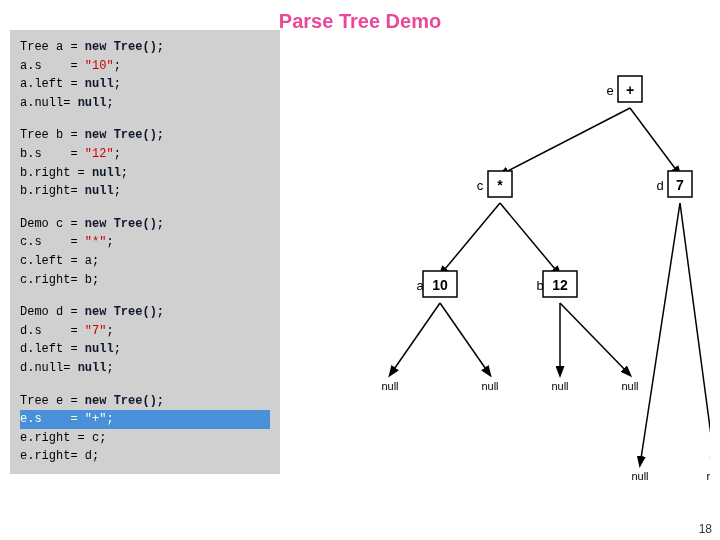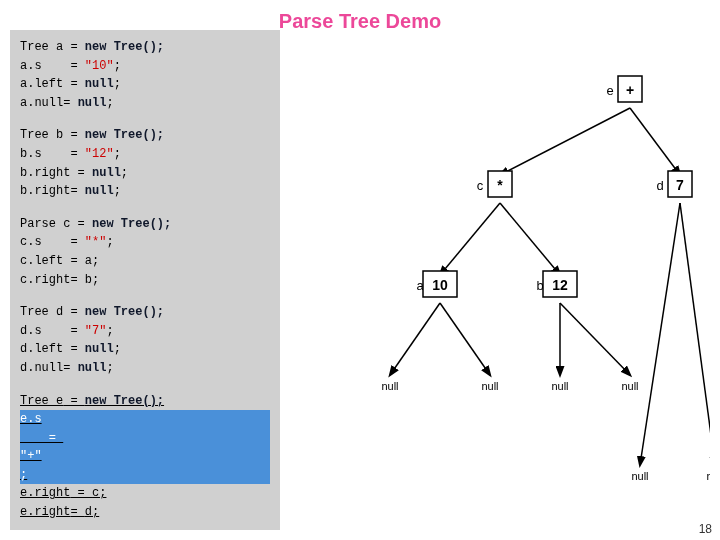--- a/index.html
+++ b/index.html
@@ -30,38 +30,37 @@
       width: 270px;
       background: #d0d0d0;
       padding: 8px 10px;
       font-size: 12px;
       line-height: 1.55;
     }
 
     .code-block {
       margin-bottom: 14px;
     }
-    .code-block:last-child { margin-bottom: 0; text-decoration: underline; }
+    .code-block:last-child { margin-bottom: 0; }
 
     .code-line {
       display: flex;
       white-space: pre;
     }
 
     .kw { color: #0f172a; font-weight: bold; }
     .str { color: #cc0000; }
     .plain { color: #000; }
 
     
     .highlight-row {
       background: #4a90d9;
       color: #fff;
       display: flex;
       white-space: pre;
-      flex-direction: column;
     }
 
     
     #tree-panel {
       position: absolute;
       top: 30px;
       left: 290px;
       width: 420px;
       height: 490px;
     }
@@ -98,27 +97,27 @@
       <div class="code-line"><span class="plain">a.left</span><span class="plain"> = </span><span class="kw">null</span><span class="plain">;</span></div>
       <div class="code-line"><span class="plain">a.null</span><span class="plain">= </span><span class="kw">null</span><span class="plain">;</span></div>
     </div>
     <div class="code-block">
       <div class="code-line"><span class="plain">Tree b</span><span class="plain"> = </span><span class="kw">new Tree();</span></div>
       <div class="code-line"><span class="plain">b.s</span><span class="plain">    = </span><span class="str">"12"</span><span class="plain">;</span></div>
       <div class="code-line"><span class="plain">b.right</span><span class="plain"> = </span><span class="kw">null</span><span class="plain">;</span></div>
       <div class="code-line"><span class="plain">b.right</span><span class="plain">= </span><span class="kw">null</span><span class="plain">;</span></div>
     </div>
     <div class="code-block">
-      <div class="code-line"><span class="plain">Parse c</span><span class="plain"> = </span><span class="kw">new Tree();</span></div>
+      <div class="code-line"><span class="plain">Demo c</span><span class="plain"> = </span><span class="kw">new Tree();</span></div>
       <div class="code-line"><span class="plain">c.s</span><span class="plain">    = </span><span class="str">"*"</span><span class="plain">;</span></div>
       <div class="code-line"><span class="plain">c.left</span><span class="plain"> = </span><span class="plain">a;</span></div>
       <div class="code-line"><span class="plain">c.right</span><span class="plain">= </span><span class="plain">b;</span></div>
     </div>
     <div class="code-block">
-      <div class="code-line"><span class="plain">Tree d</span><span class="plain"> = </span><span class="kw">new Tree();</span></div>
+      <div class="code-line"><span class="plain">Demo d</span><span class="plain"> = </span><span class="kw">new Tree();</span></div>
       <div class="code-line"><span class="plain">d.s</span><span class="plain">    = </span><span class="str">"7"</span><span class="plain">;</span></div>
       <div class="code-line"><span class="plain">d.left</span><span class="plain"> = </span><span class="kw">null</span><span class="plain">;</span></div>
       <div class="code-line"><span class="plain">d.null</span><span class="plain">= </span><span class="kw">null</span><span class="plain">;</span></div>
     </div>
     <div class="code-block">
       <div class="code-line"><span class="plain">Tree e</span><span class="plain"> = </span><span class="kw">new Tree();</span></div>
       <div class="highlight-row"><span>e.s</span><span>    = </span><span>"+"</span><span>;</span></div>
       <div class="code-line"><span class="plain">e.right</span><span class="plain"> = </span><span class="plain">c;</span></div>
       <div class="code-line"><span class="plain">e.right</span><span class="plain">= </span><span class="plain">d;</span></div>
     </div>

